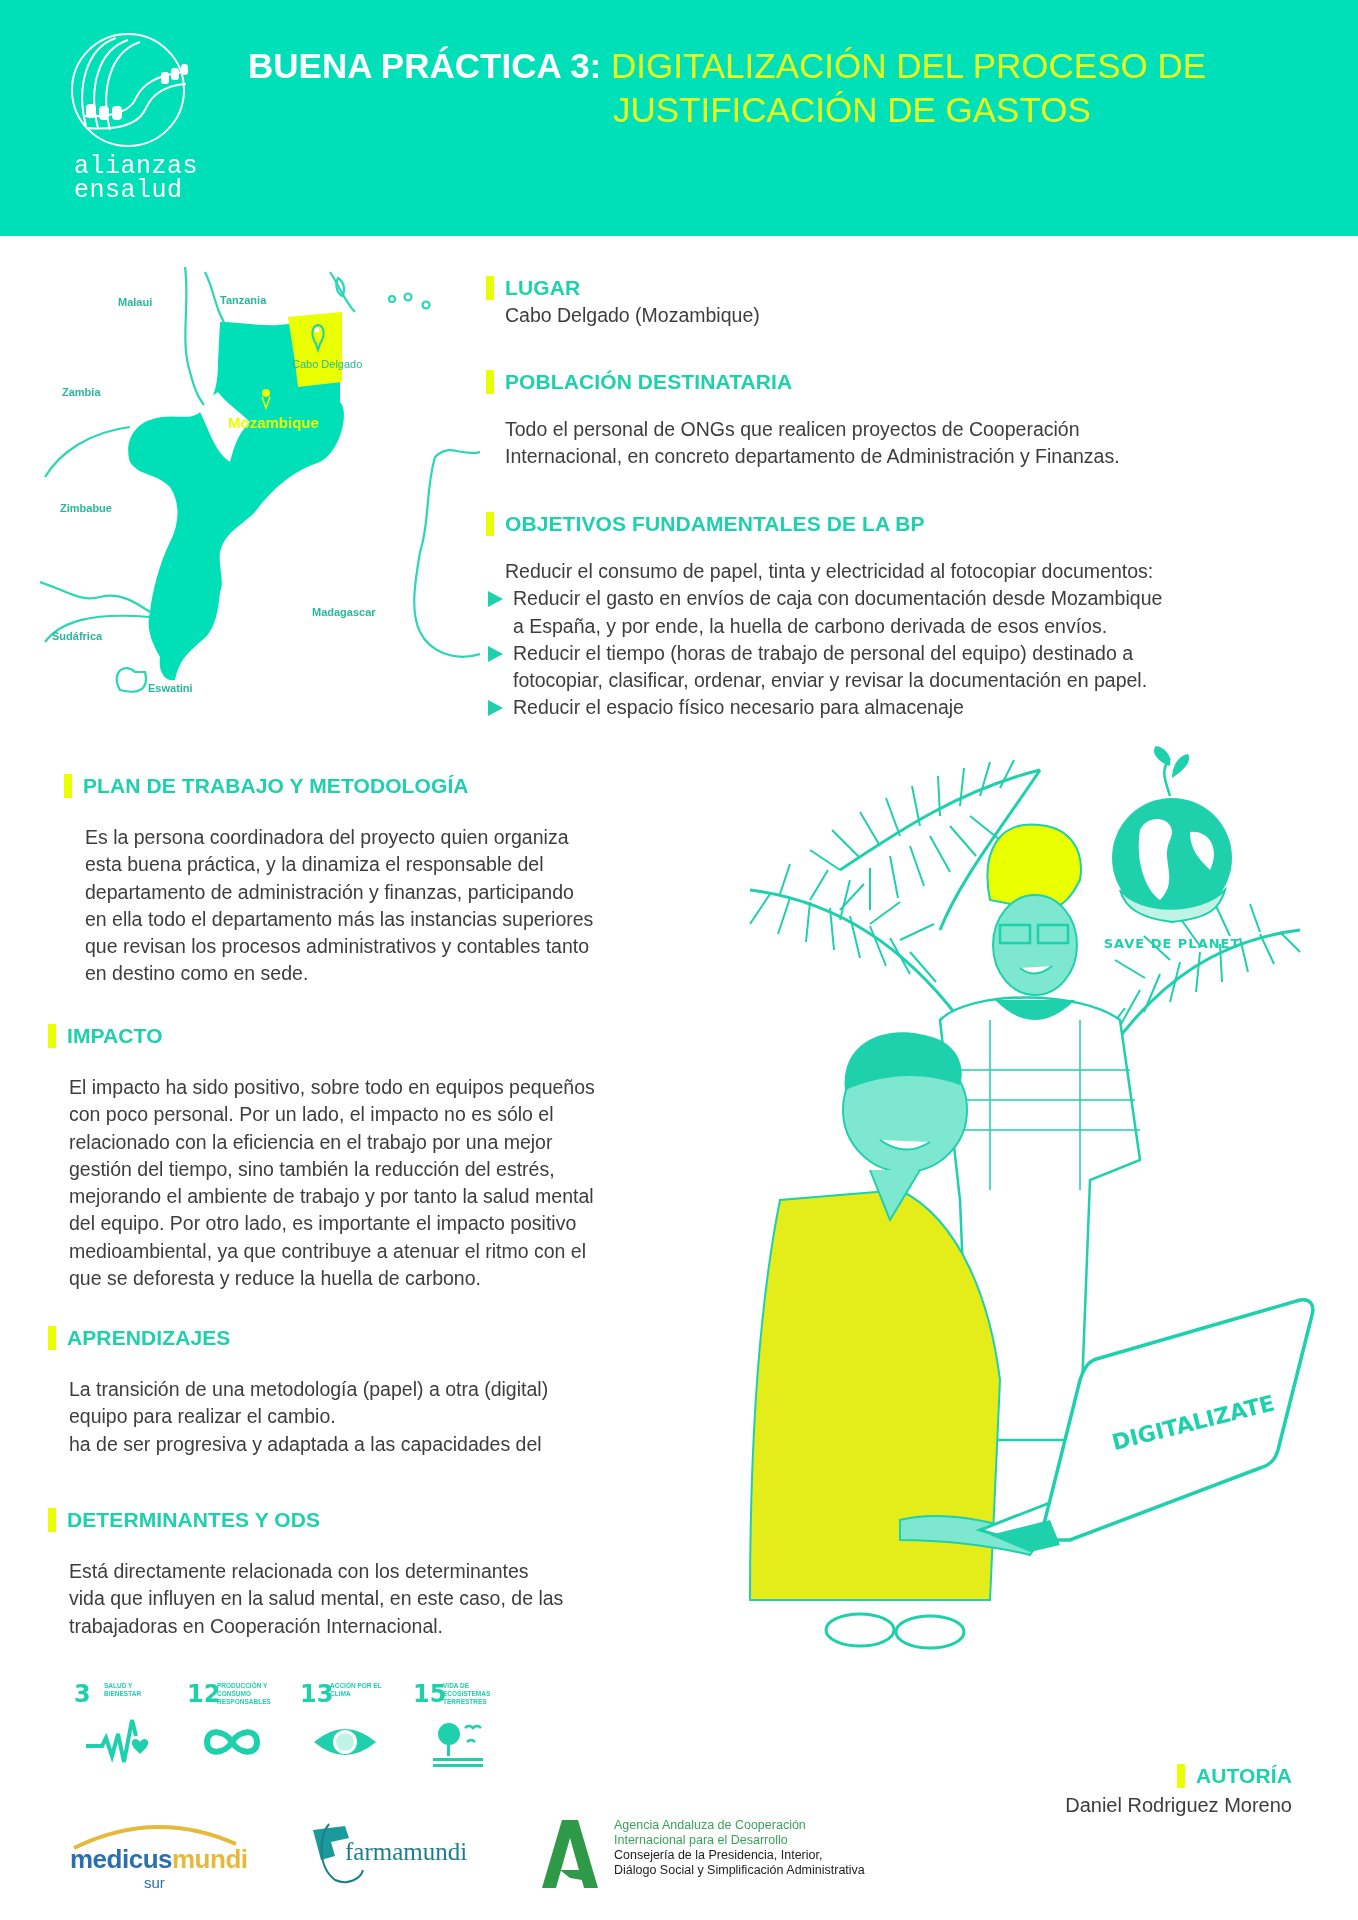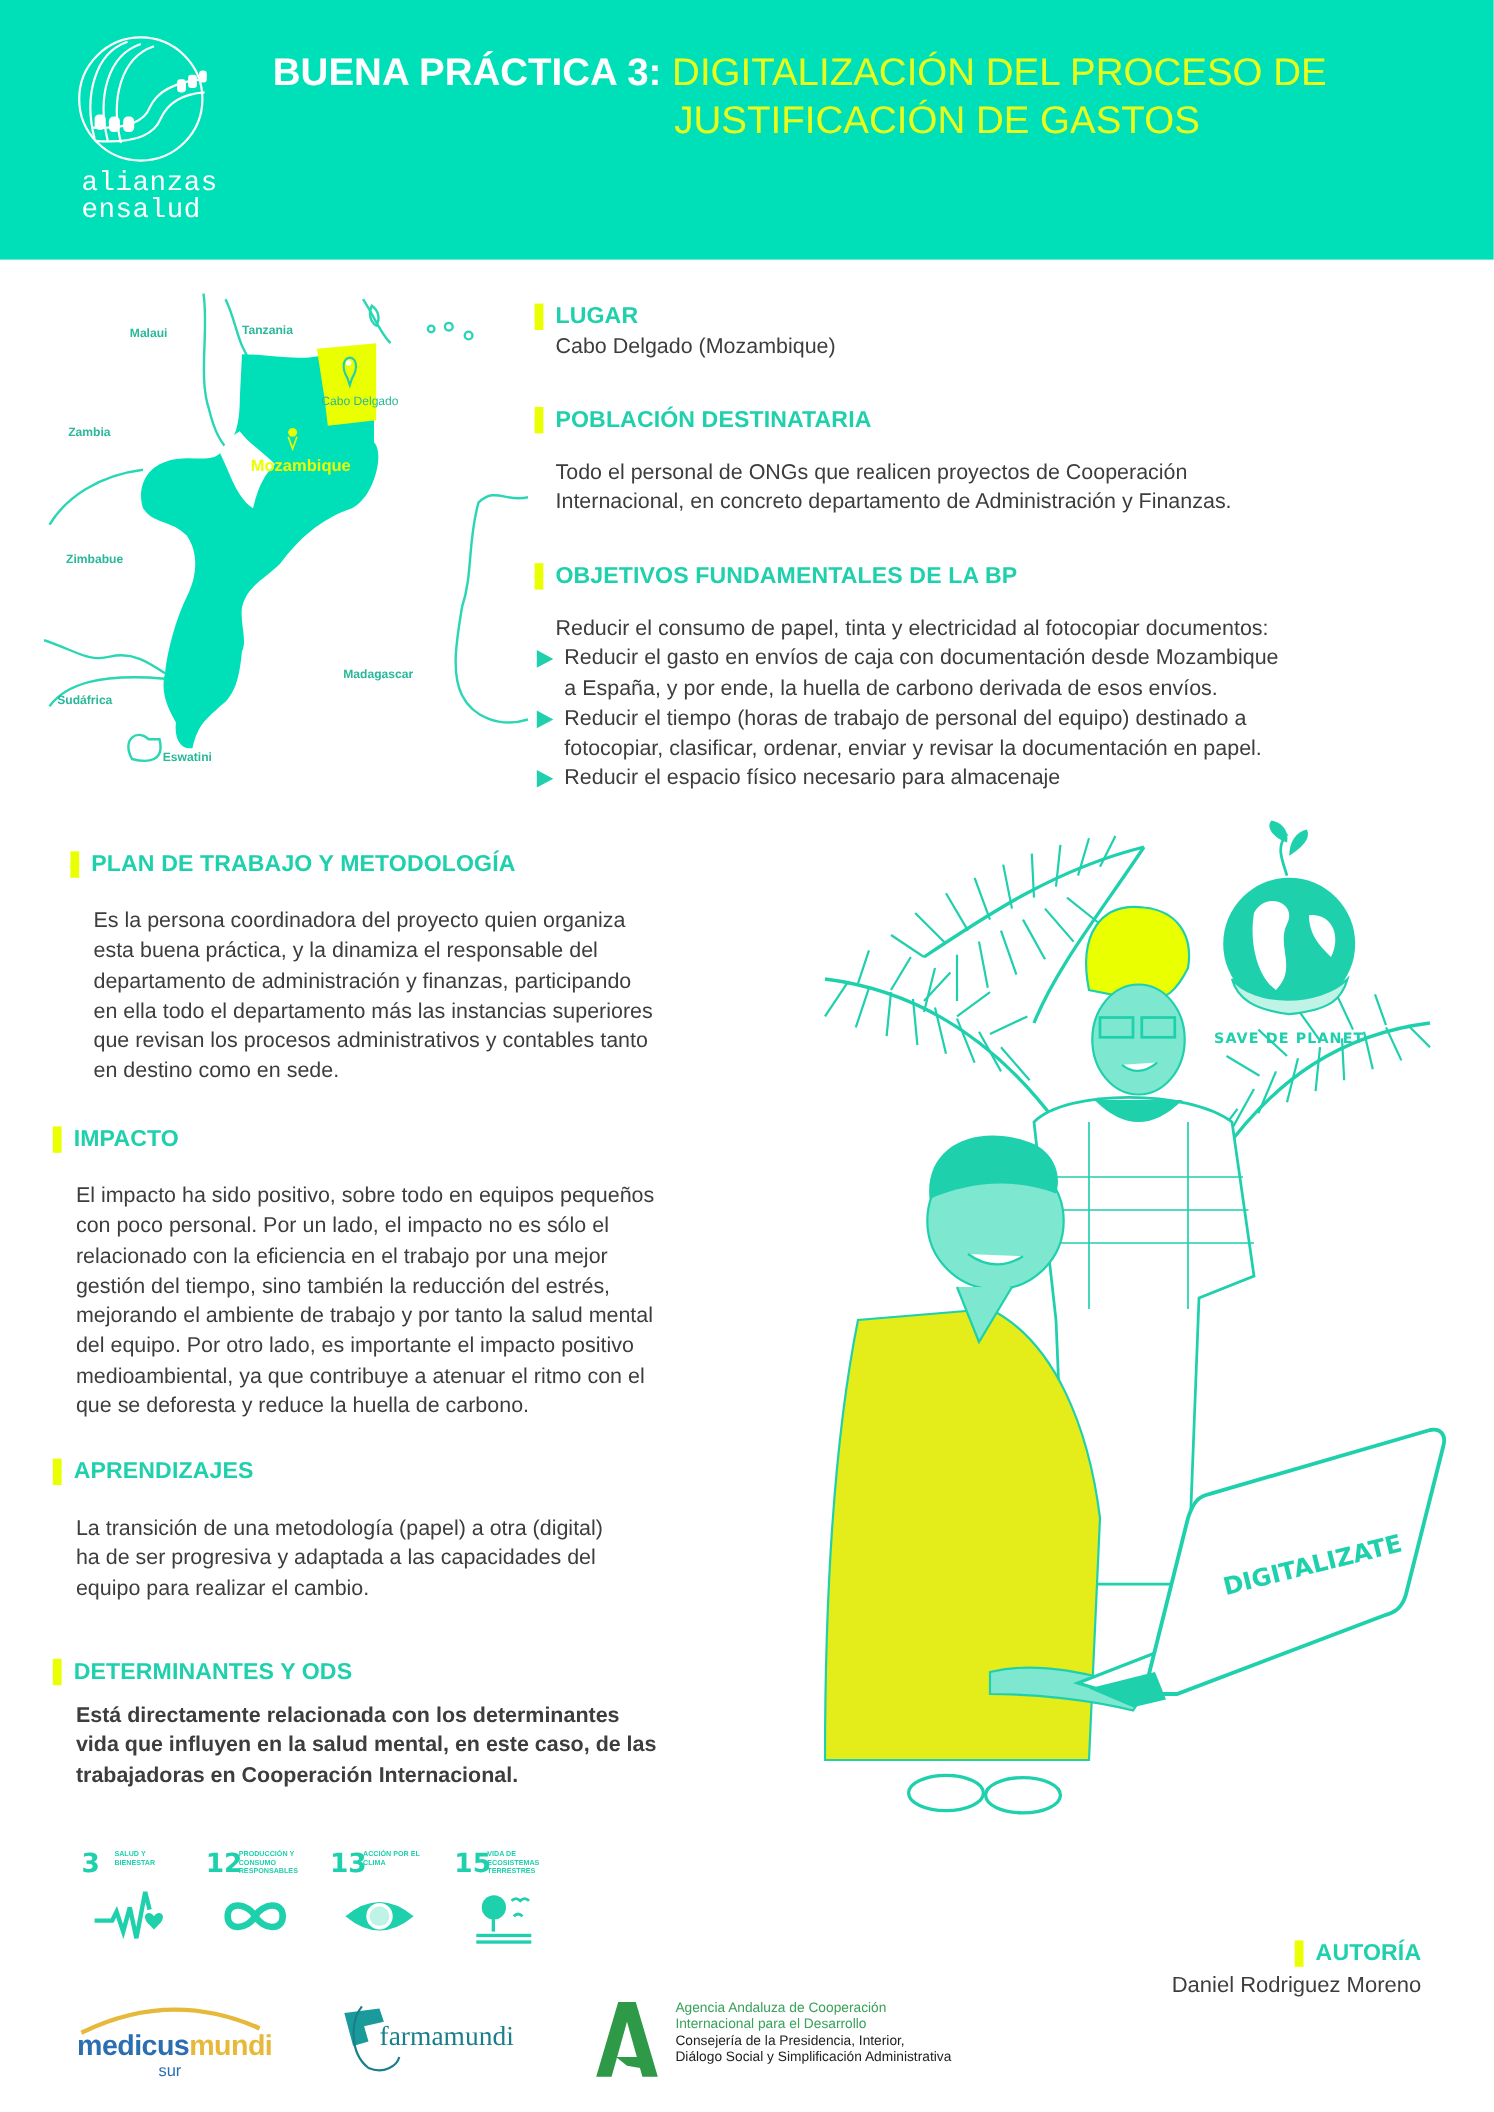--- a/index.html
+++ b/index.html
@@ -204,31 +204,31 @@
   </div>
 </div>
 
 <div class="sec" style="left:48px; top:1324px;">
   <div class="sec-head">
       <span class="bar"></span>
       <span class="sec-title">APRENDIZAJES</span>
     </div>
   <div class="body" style="padding-left:21px; margin-top:24px;">
     <div>La transición de una metodología (papel) a otra (digital)</div>
+    <div>equipo para realizar el cambio.</div>
     <div>ha de ser progresiva y adaptada a las capacidades del</div>
-    <div>equipo para realizar el cambio.</div>
   </div>
 </div>
 
 <div class="sec" style="left:48px; top:1506px;">
   <div class="sec-head">
       <span class="bar"></span>
       <span class="sec-title">DETERMINANTES Y ODS</span>
     </div>
-  <div class="body" style="padding-left:21px; margin-top:12px;font-weight:bold;">
+  <div class="body" style="padding-left:21px; margin-top:24px;">
     <div>Está directamente relacionada con los determinantes</div>
     <div>vida que influyen en la salud mental, en este caso, de las</div>
     <div>trabajadoras en Cooperación Internacional.</div>
   </div>
 </div>
 
 <div class="sdgs">
   <div class="sdg">
     <span class="sdg-num">3</span>
     <span class="sdg-label">Salud y bienestar</span>

